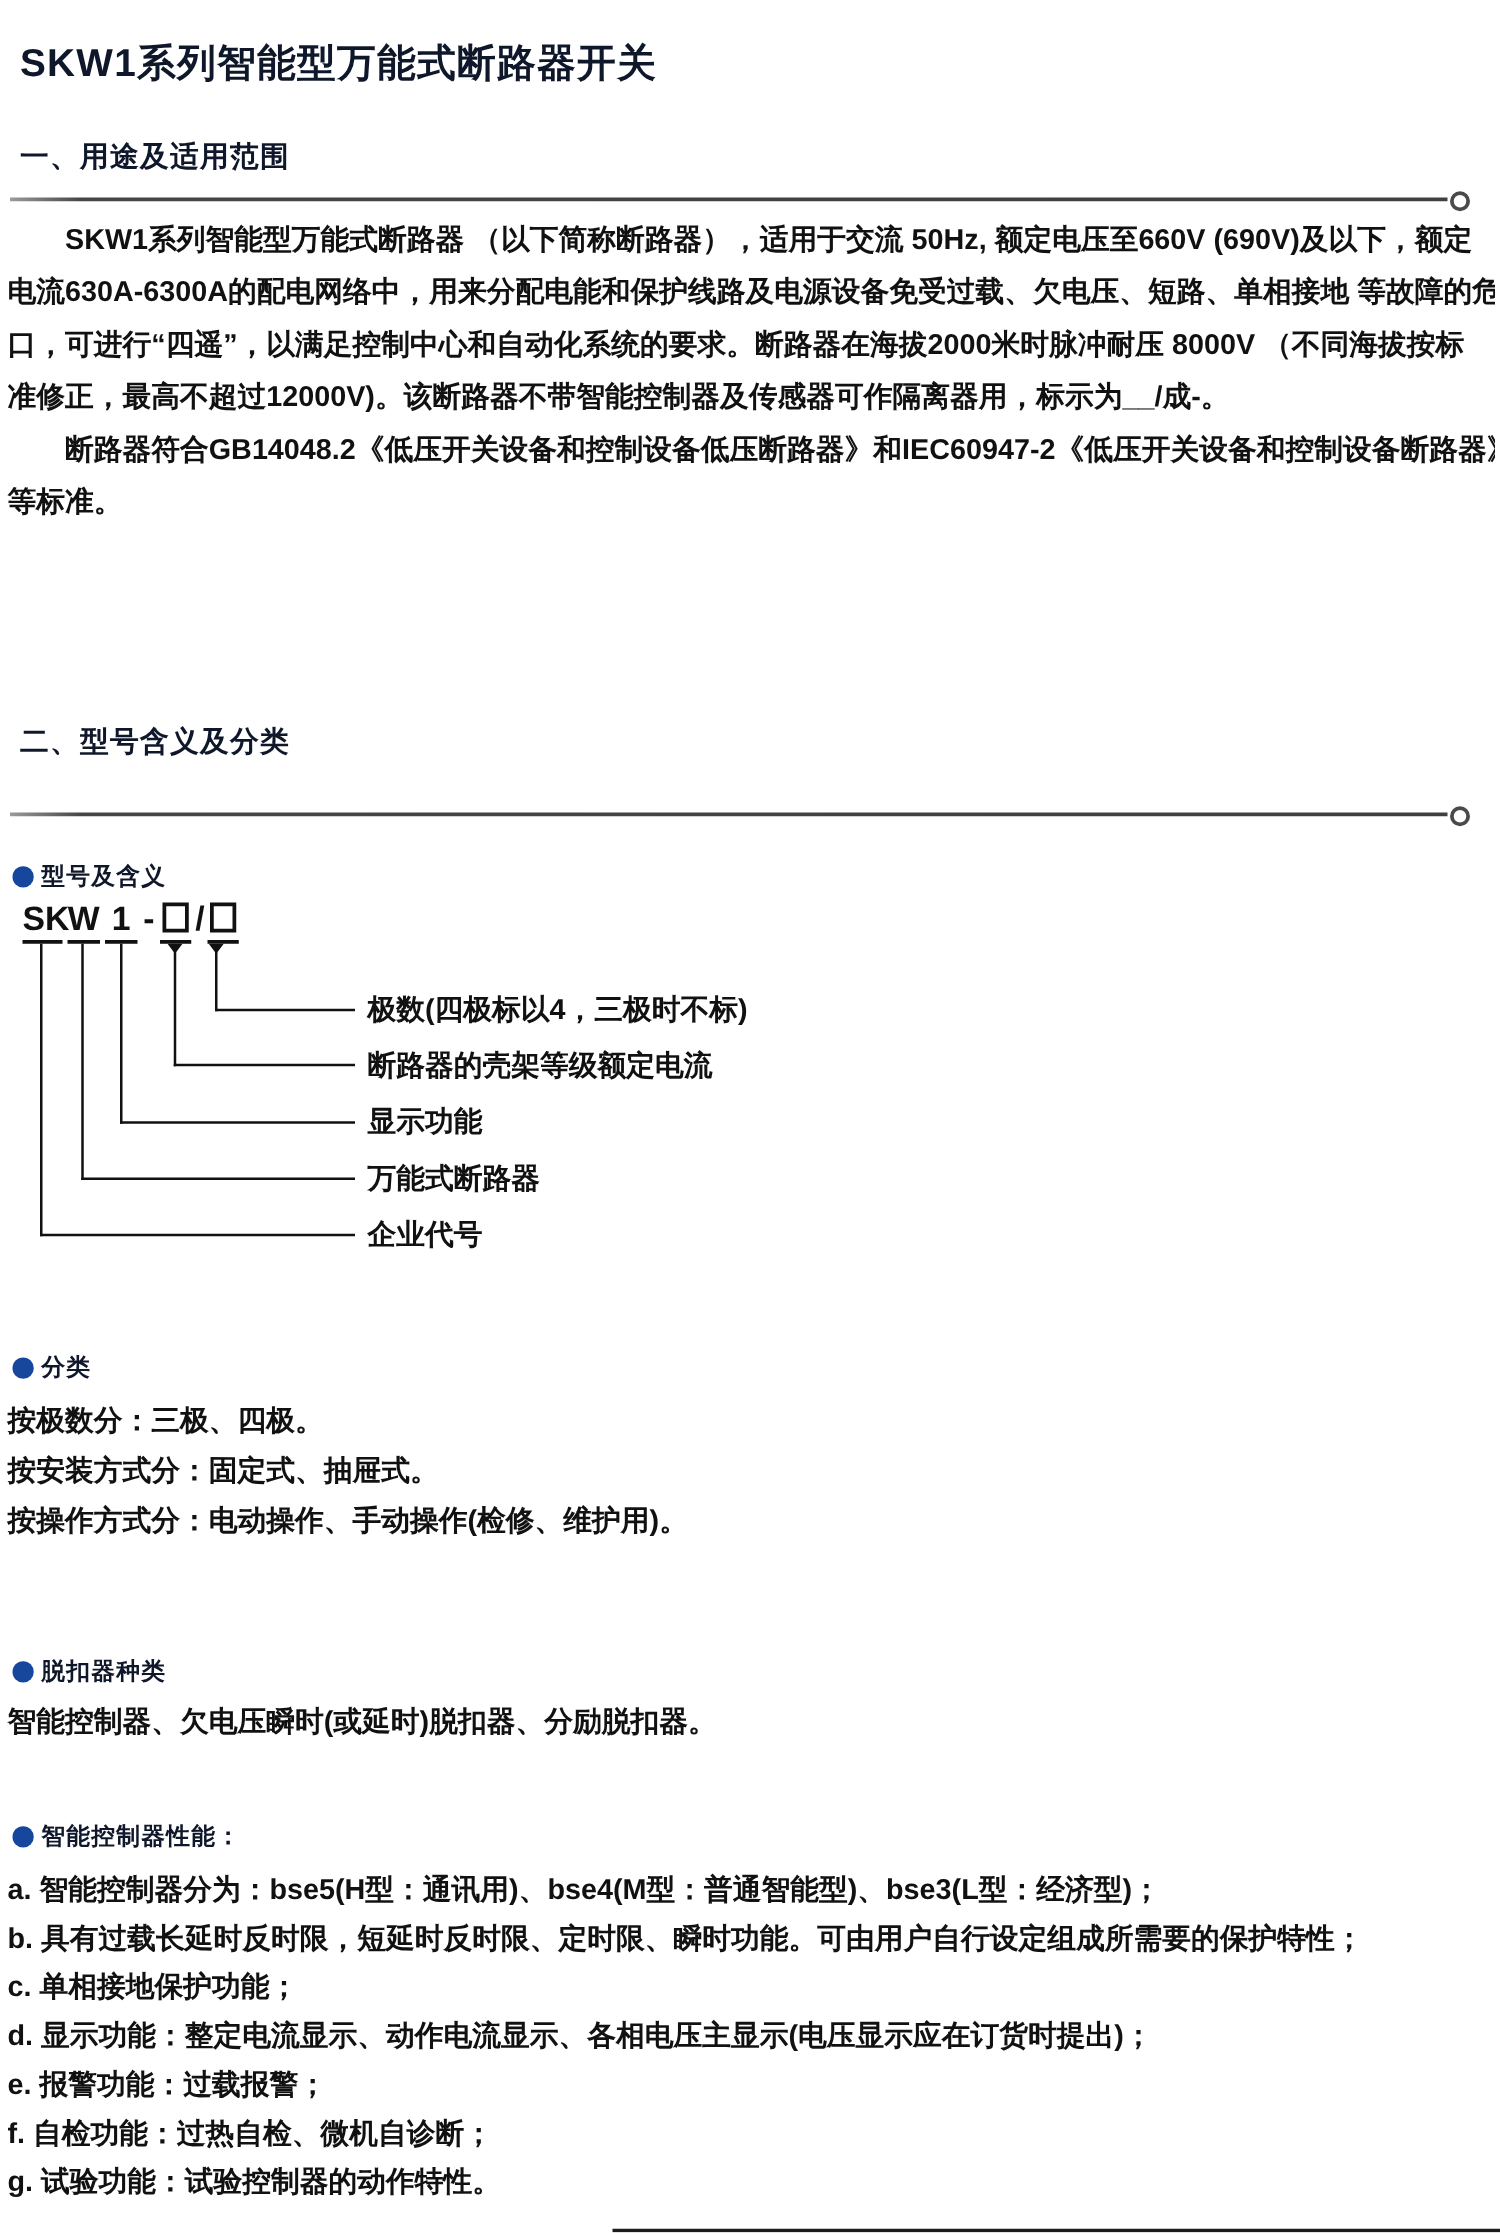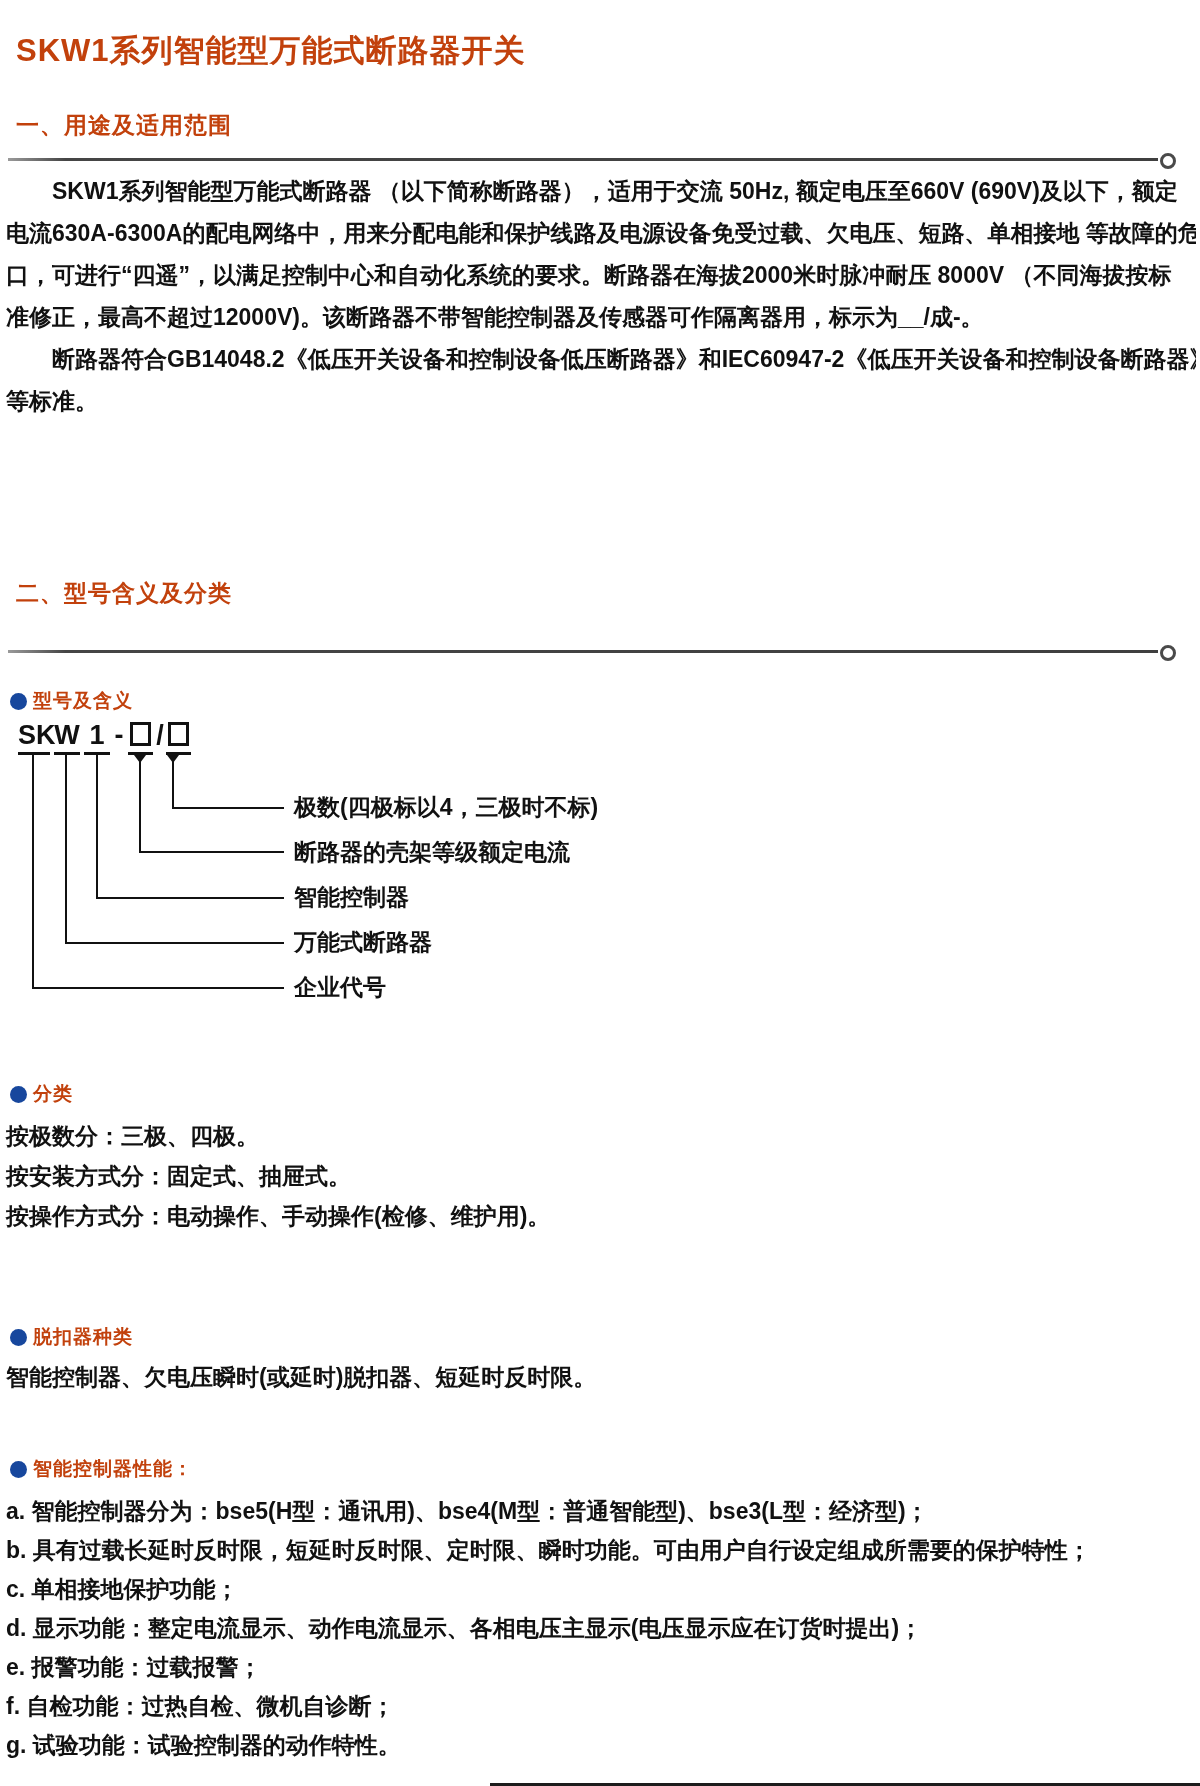--- a/index.html
+++ b/index.html
@@ -3,21 +3,21 @@
 <meta charset="utf-8">
 <style>
   html,body { margin:0; padding:0; background:#ffffff; }
   .page {
     position:relative; width:1200px; height:1786px; margin:0 auto;
     background:#ffffff; overflow:hidden;
     font-family:"Liberation Sans","DejaVu Sans",sans-serif;
     color:#111; font-weight:700;
   }
   .abs { position:absolute; }
-  .blue { color:#c2410c; }
+  .blue { color:#0f172a; }
 
   .doc-title { left:16px; top:30px; font-size:31px; letter-spacing:1px; }
   .sec-heading { left:16px; font-size:23px; letter-spacing:1px; }
 
   .divider { left:8px; width:1150px; height:3px; background:linear-gradient(to right,#9a9a9a,#454545 5%,#3f3f3f); }
   .ring { width:10px; height:10px; border:3px solid #4a4a4a; border-radius:50%; background:#fff; }
 
   .para { left:6px; width:1190px; font-size:23px; line-height:42px; }
   .para .ln { white-space:nowrap; overflow:hidden; }
   .indent { text-indent:46px; }
@@ -86,35 +86,35 @@
   <div class="abs vline" style="left:172px; top:761px; height:48px;"></div>
 
   <div class="abs hline" style="left:172px; top:807px; width:112px;"></div>
   <div class="abs hline" style="left:139px; top:851px; width:145px;"></div>
   <div class="abs hline" style="left:96px;  top:897px; width:188px;"></div>
   <div class="abs hline" style="left:65px;  top:942px; width:219px;"></div>
   <div class="abs hline" style="left:32px;  top:987px; width:252px;"></div>
 
   <div class="abs callout" style="top:794px;">极数(四极标以4，三极时不标)</div>
   <div class="abs callout" style="top:839px;">断路器的壳架等级额定电流</div>
-  <div class="abs callout" style="top:884px;">智能控制器</div>
+  <div class="abs callout" style="top:884px;">显示功能</div>
   <div class="abs callout" style="top:929px;">万能式断路器</div>
   <div class="abs callout" style="top:974px;">企业代号</div>
 
   <div class="abs bullet-dot" style="left:10px; top:1086px;"></div>
   <div class="abs bullet-label blue" style="top:1081px;">分类</div>
   <div class="abs list cls-lines" style="top:1116px;">
     <div class="ln">按极数分：三极、四极。</div>
     <div class="ln">按安装方式分：固定式、抽屉式。</div>
     <div class="ln">按操作方式分：电动操作、手动操作(检修、维护用)。</div>
   </div>
 
   <div class="abs bullet-dot" style="left:10px; top:1329px;"></div>
   <div class="abs bullet-label blue" style="top:1324px;">脱扣器种类</div>
-  <div class="abs single-line" style="top:1362px;">智能控制器、欠电压瞬时(或延时)脱扣器、短延时反时限。</div>
+  <div class="abs single-line" style="top:1362px;">智能控制器、欠电压瞬时(或延时)脱扣器、分励脱扣器。</div>
 
   <div class="abs bullet-dot" style="left:10px; top:1461px;"></div>
   <div class="abs bullet-label blue" style="top:1456px;">智能控制器性能：</div>
   <div class="abs list perf-items" style="top:1492px;">
     <div class="ln">a. 智能控制器分为：bse5(H型：通讯用)、bse4(M型：普通智能型)、bse3(L型：经济型)；</div>
     <div class="ln">b. 具有过载长延时反时限，短延时反时限、定时限、瞬时功能。可由用户自行设定组成所需要的保护特性；</div>
     <div class="ln">c. 单相接地保护功能；</div>
     <div class="ln">d. 显示功能：整定电流显示、动作电流显示、各相电压主显示(电压显示应在订货时提出)；</div>
     <div class="ln">e. 报警功能：过载报警；</div>
     <div class="ln">f.  自检功能：过热自检、微机自诊断；</div>

